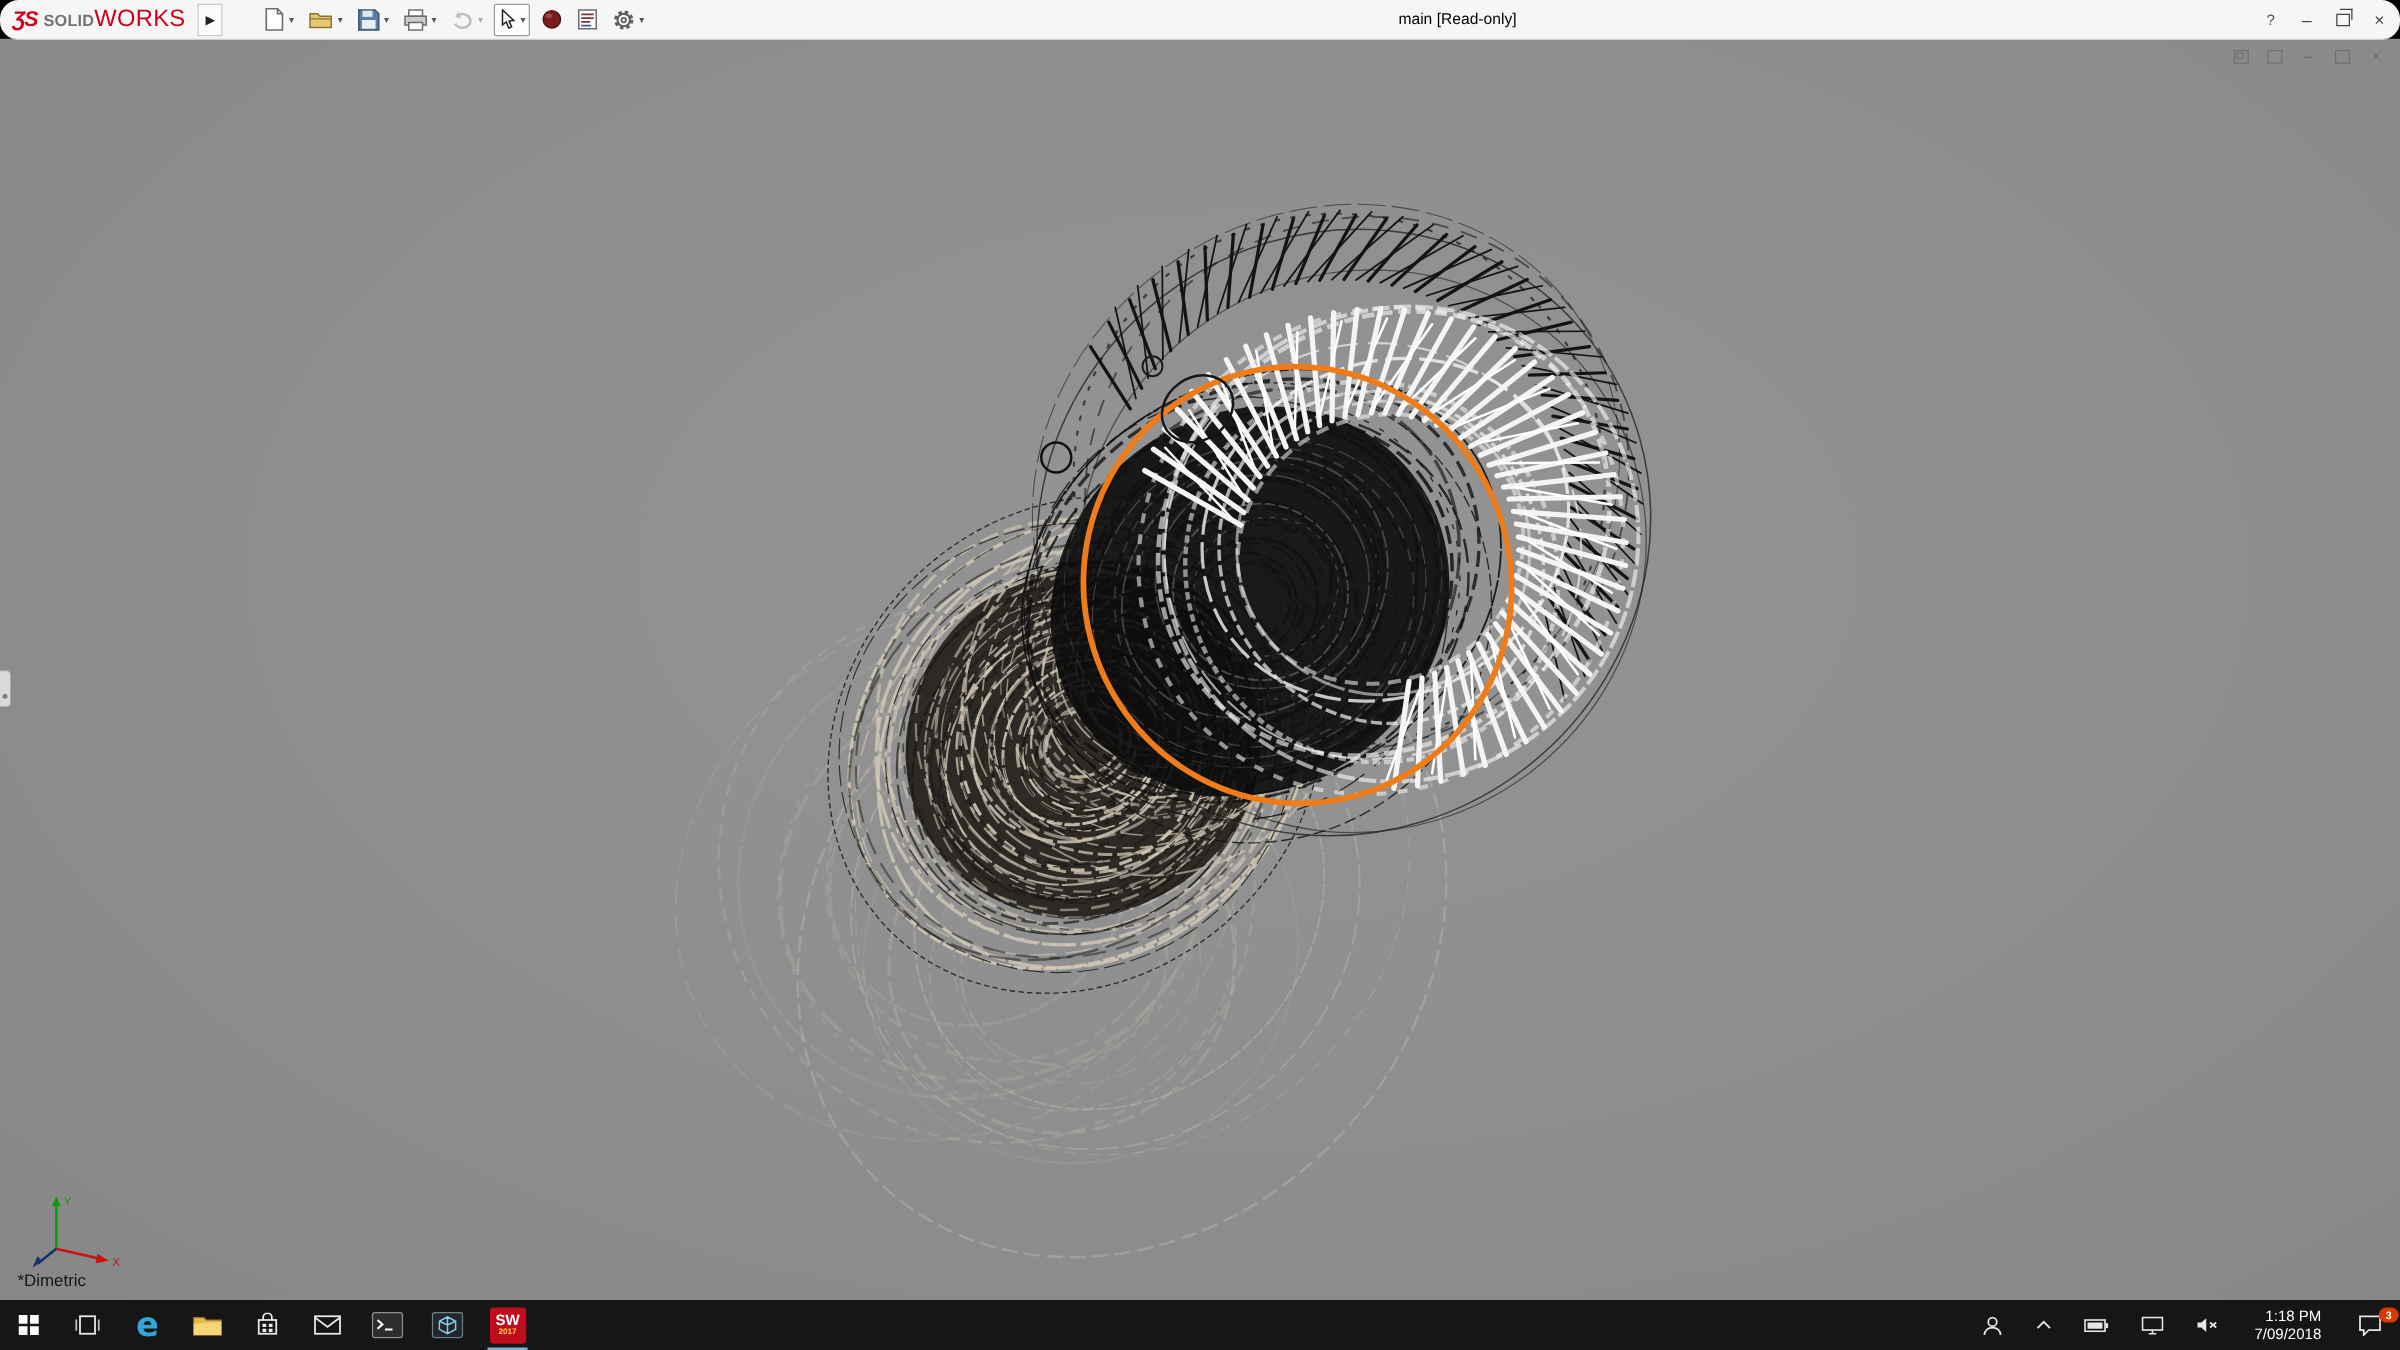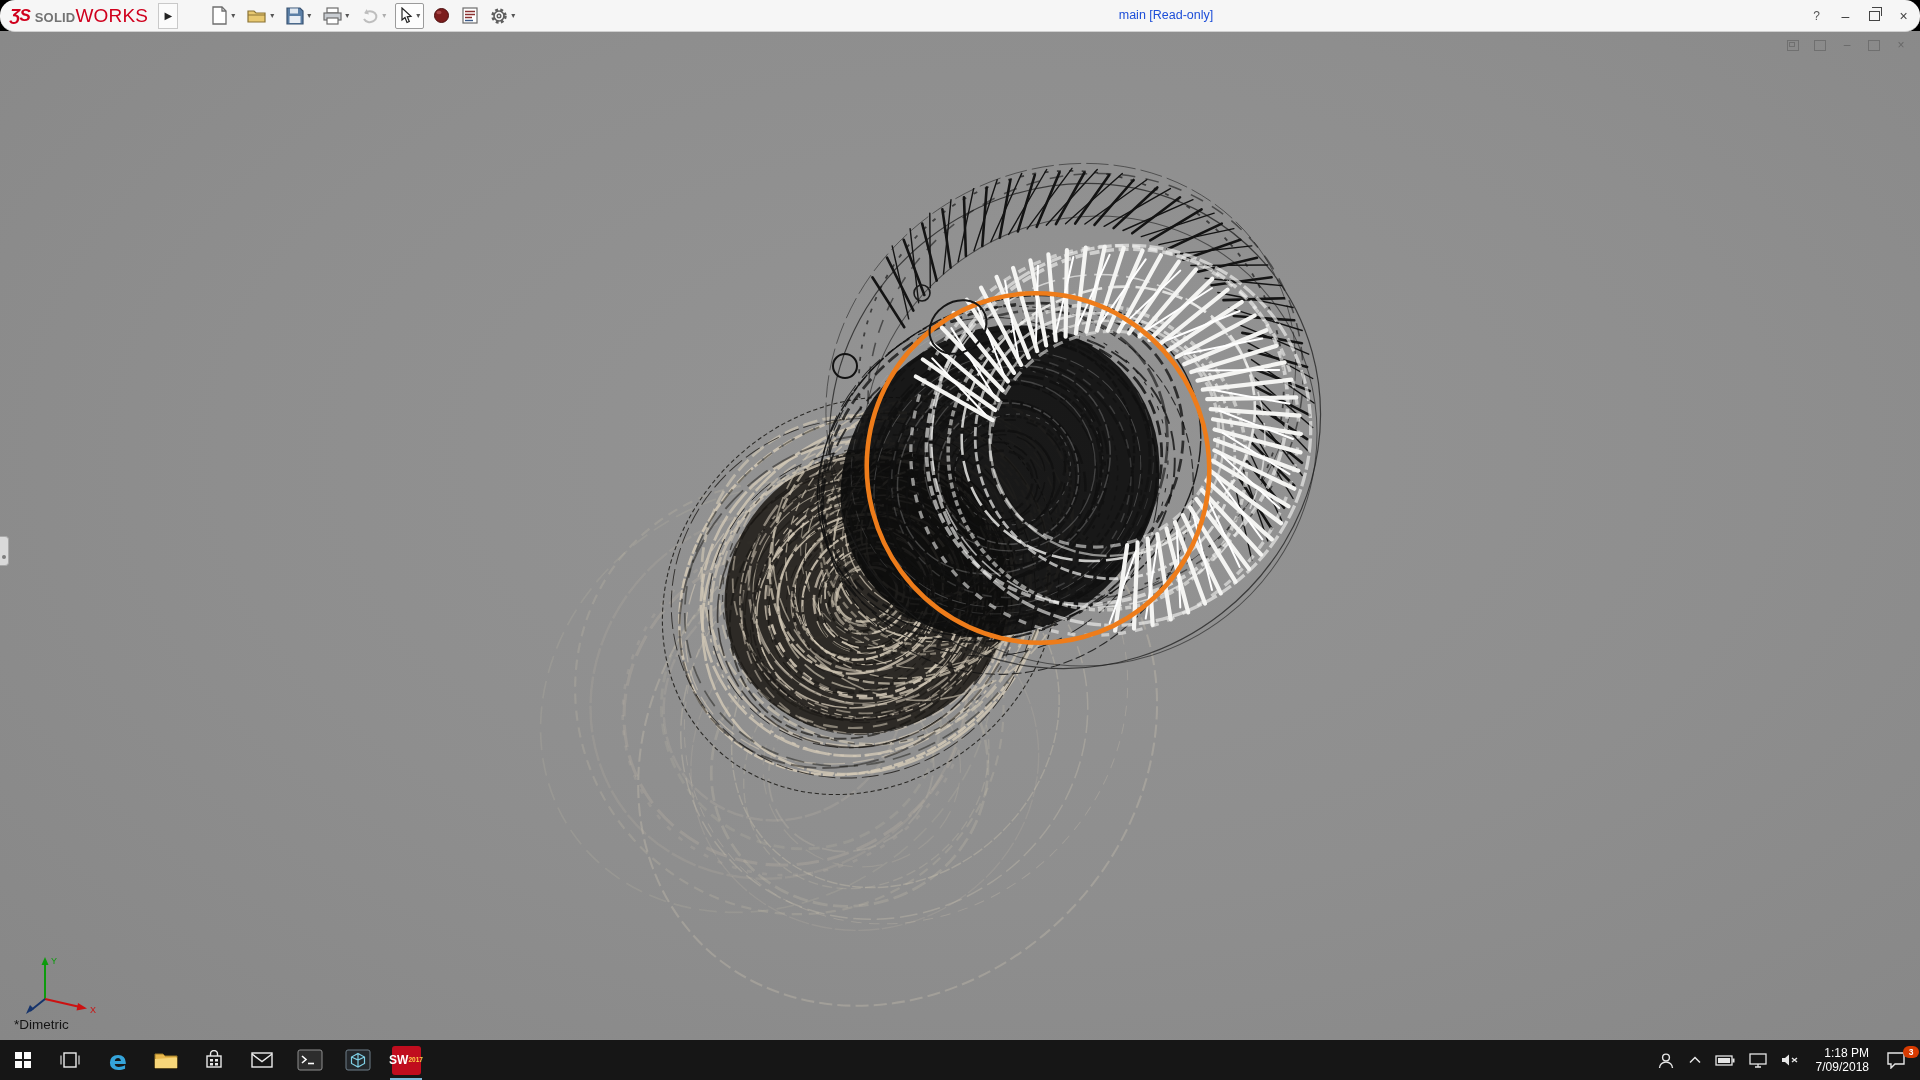--- a/index.html
+++ b/index.html
@@ -14,21 +14,21 @@
   .brand-bold{color:#737373;font-weight:700;font-size:13px;letter-spacing:.2px;}
   .brand-light{color:#d0001d;font-weight:400;font-size:19px;letter-spacing:.2px;}
   .flyout-btn{width:20px;height:26px;border:1px solid #c9c9c9;background:#fbfbfb;
     display:flex;align-items:center;justify-content:center;font-size:10px;color:#222;padding:0;}
   .toolbar{display:flex;align-items:center;gap:6px;margin-left:30px;}
   .tbtn{display:flex;align-items:center;gap:3px;background:transparent;border:none;padding:2px 3px;height:26px;}
   .tbtn svg{display:block;}
   .caret{font-size:8px;color:#555;line-height:1;}
   .active-tool{border:1px solid #9b9b9b;background:#fdfdfd;border-radius:2px;}
   .doc-title{position:absolute;left:1166px;transform:translateX(-50%);top:0;height:31px;
-    line-height:31px;font-size:12.5px;color:#1d4ed8;white-space:nowrap;}
+    line-height:31px;font-size:12.5px;color:#000000;white-space:nowrap;}
   .winbtns{position:absolute;right:2px;top:0;height:31px;display:flex;align-items:center;}
   .winbtn{width:29px;height:31px;display:flex;align-items:center;justify-content:center;
     background:transparent;border:none;color:#444;font-size:14px;padding:0;}
   .winbtn.help{font-size:12px;color:#555;}
   .restore-glyph{position:relative;width:9px;height:8px;border:1.5px solid #444;background:transparent;display:inline-block;}
   .restore-glyph::after{content:"";position:absolute;left:2px;top:-5px;width:9px;height:8px;
     border:1.5px solid #444;border-bottom:none;border-left:none;}
 
   
   .viewport{position:absolute;top:31px;left:0;right:0;bottom:40px;
@@ -55,25 +55,25 @@
   .searchbox{width:332px;background:#ffffff;display:flex;align-items:center;border:1px solid #9a9a9a;}
   .cortana-ring{width:19px;height:19px;border:2.2px solid #3e3e3e;border-radius:50%;margin:0 9px 0 11px;flex:none;}
   .search-input{flex:1;border:none;outline:none;font-size:13.5px;color:#565656;
     font-family:"Liberation Sans",sans-serif;background:transparent;min-width:0;}
   .search-input::placeholder{color:#5c5c5c;opacity:1;}
   .mic{margin:0 10px;flex:none;}
   .tb-icons{display:flex;align-items:stretch;}
   .tb-app{width:48px;display:flex;align-items:center;justify-content:center;background:transparent;border:none;position:relative;padding:0;}
   .tb-app.running::after{content:"";position:absolute;bottom:0;left:8px;right:8px;height:2px;background:#7db8d8;}
   .edge-e{color:#35a4da;font-weight:700;font-size:27px;line-height:1;font-family:"DejaVu Sans",sans-serif;}
-  .sw-tile{width:29px;height:29px;background:#c00d1e;border-radius:3px;display:flex;flex-direction:row;
+  .sw-tile{width:29px;height:29px;background:#c00d1e;border-radius:3px;display:flex;flex-direction:column;
     align-items:center;justify-content:center;line-height:1;}
   .sw-tile .l1{color:#fff;font-weight:700;font-size:12px;}
   .sw-tile .l2{color:#ffd24a;font-size:6.5px;font-weight:700;margin-top:1px;}
-  .tray{margin-left:auto;display:flex;align-items:center;gap:0;}
+  .tray{margin-left:auto;display:flex;align-items:center;gap:12px;}
   .tray-btn{height:40px;display:flex;align-items:center;justify-content:center;background:transparent;border:none;padding:0 7px;}
   .clock{display:flex;flex-direction:column;align-items:flex-end;justify-content:center;
     color:#fff;font-size:12px;line-height:14px;padding:0 10px;}
   .action-center{position:relative;}
   .ac-badge{position:absolute;right:1px;top:6px;min-width:12px;height:12px;border-radius:6px;background:#d83b01;
     color:#fff;font-size:8.5px;font-weight:700;display:flex;align-items:center;justify-content:center;padding:0 2px;}
 </style>
 </head>
 <body>
 

